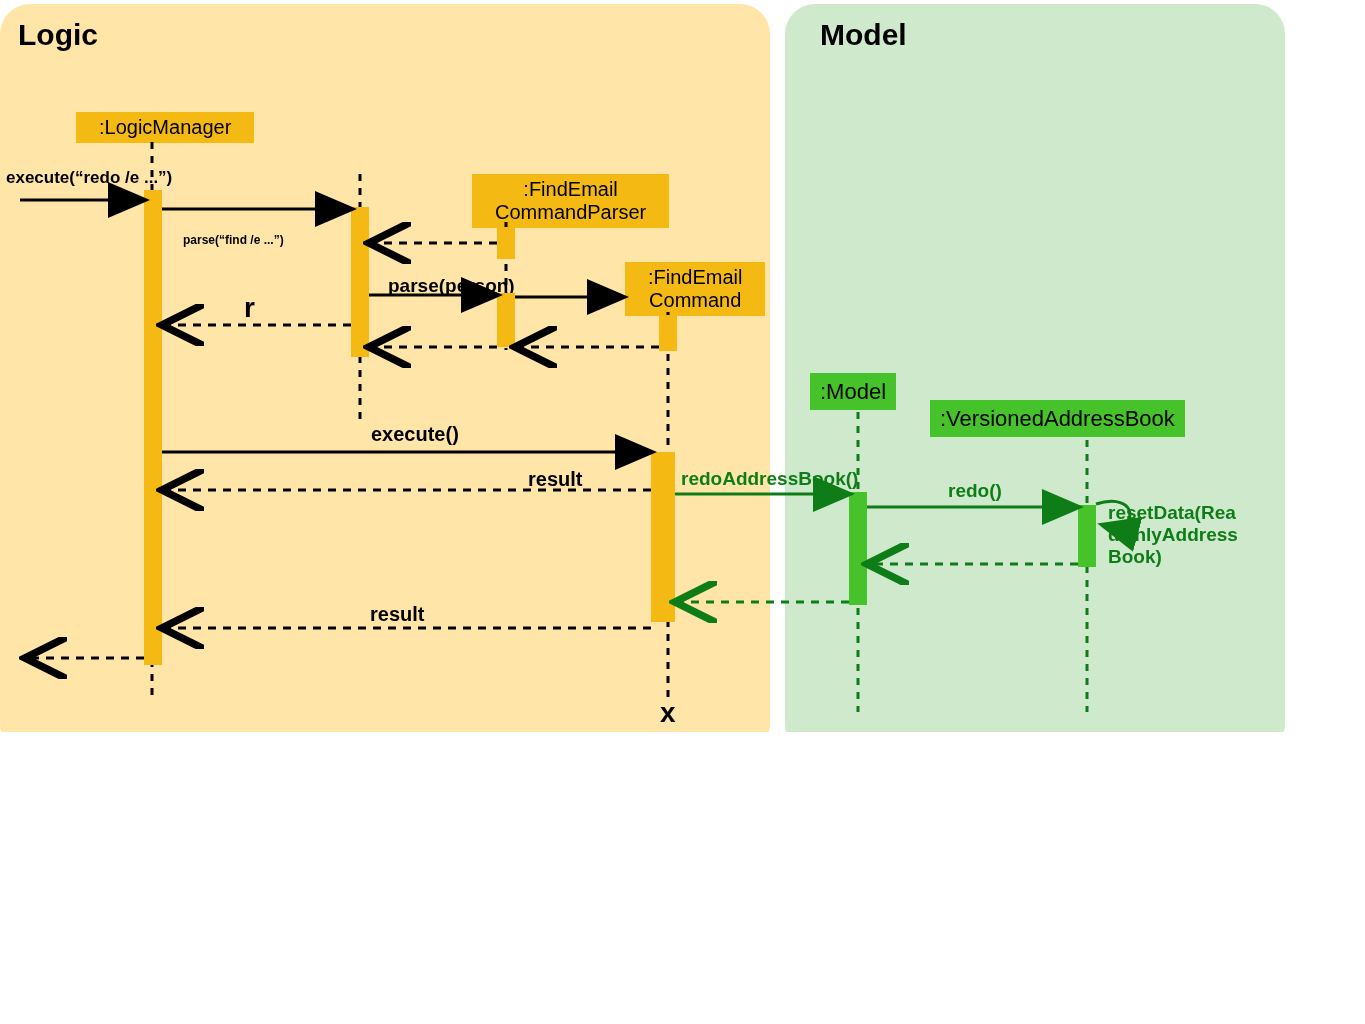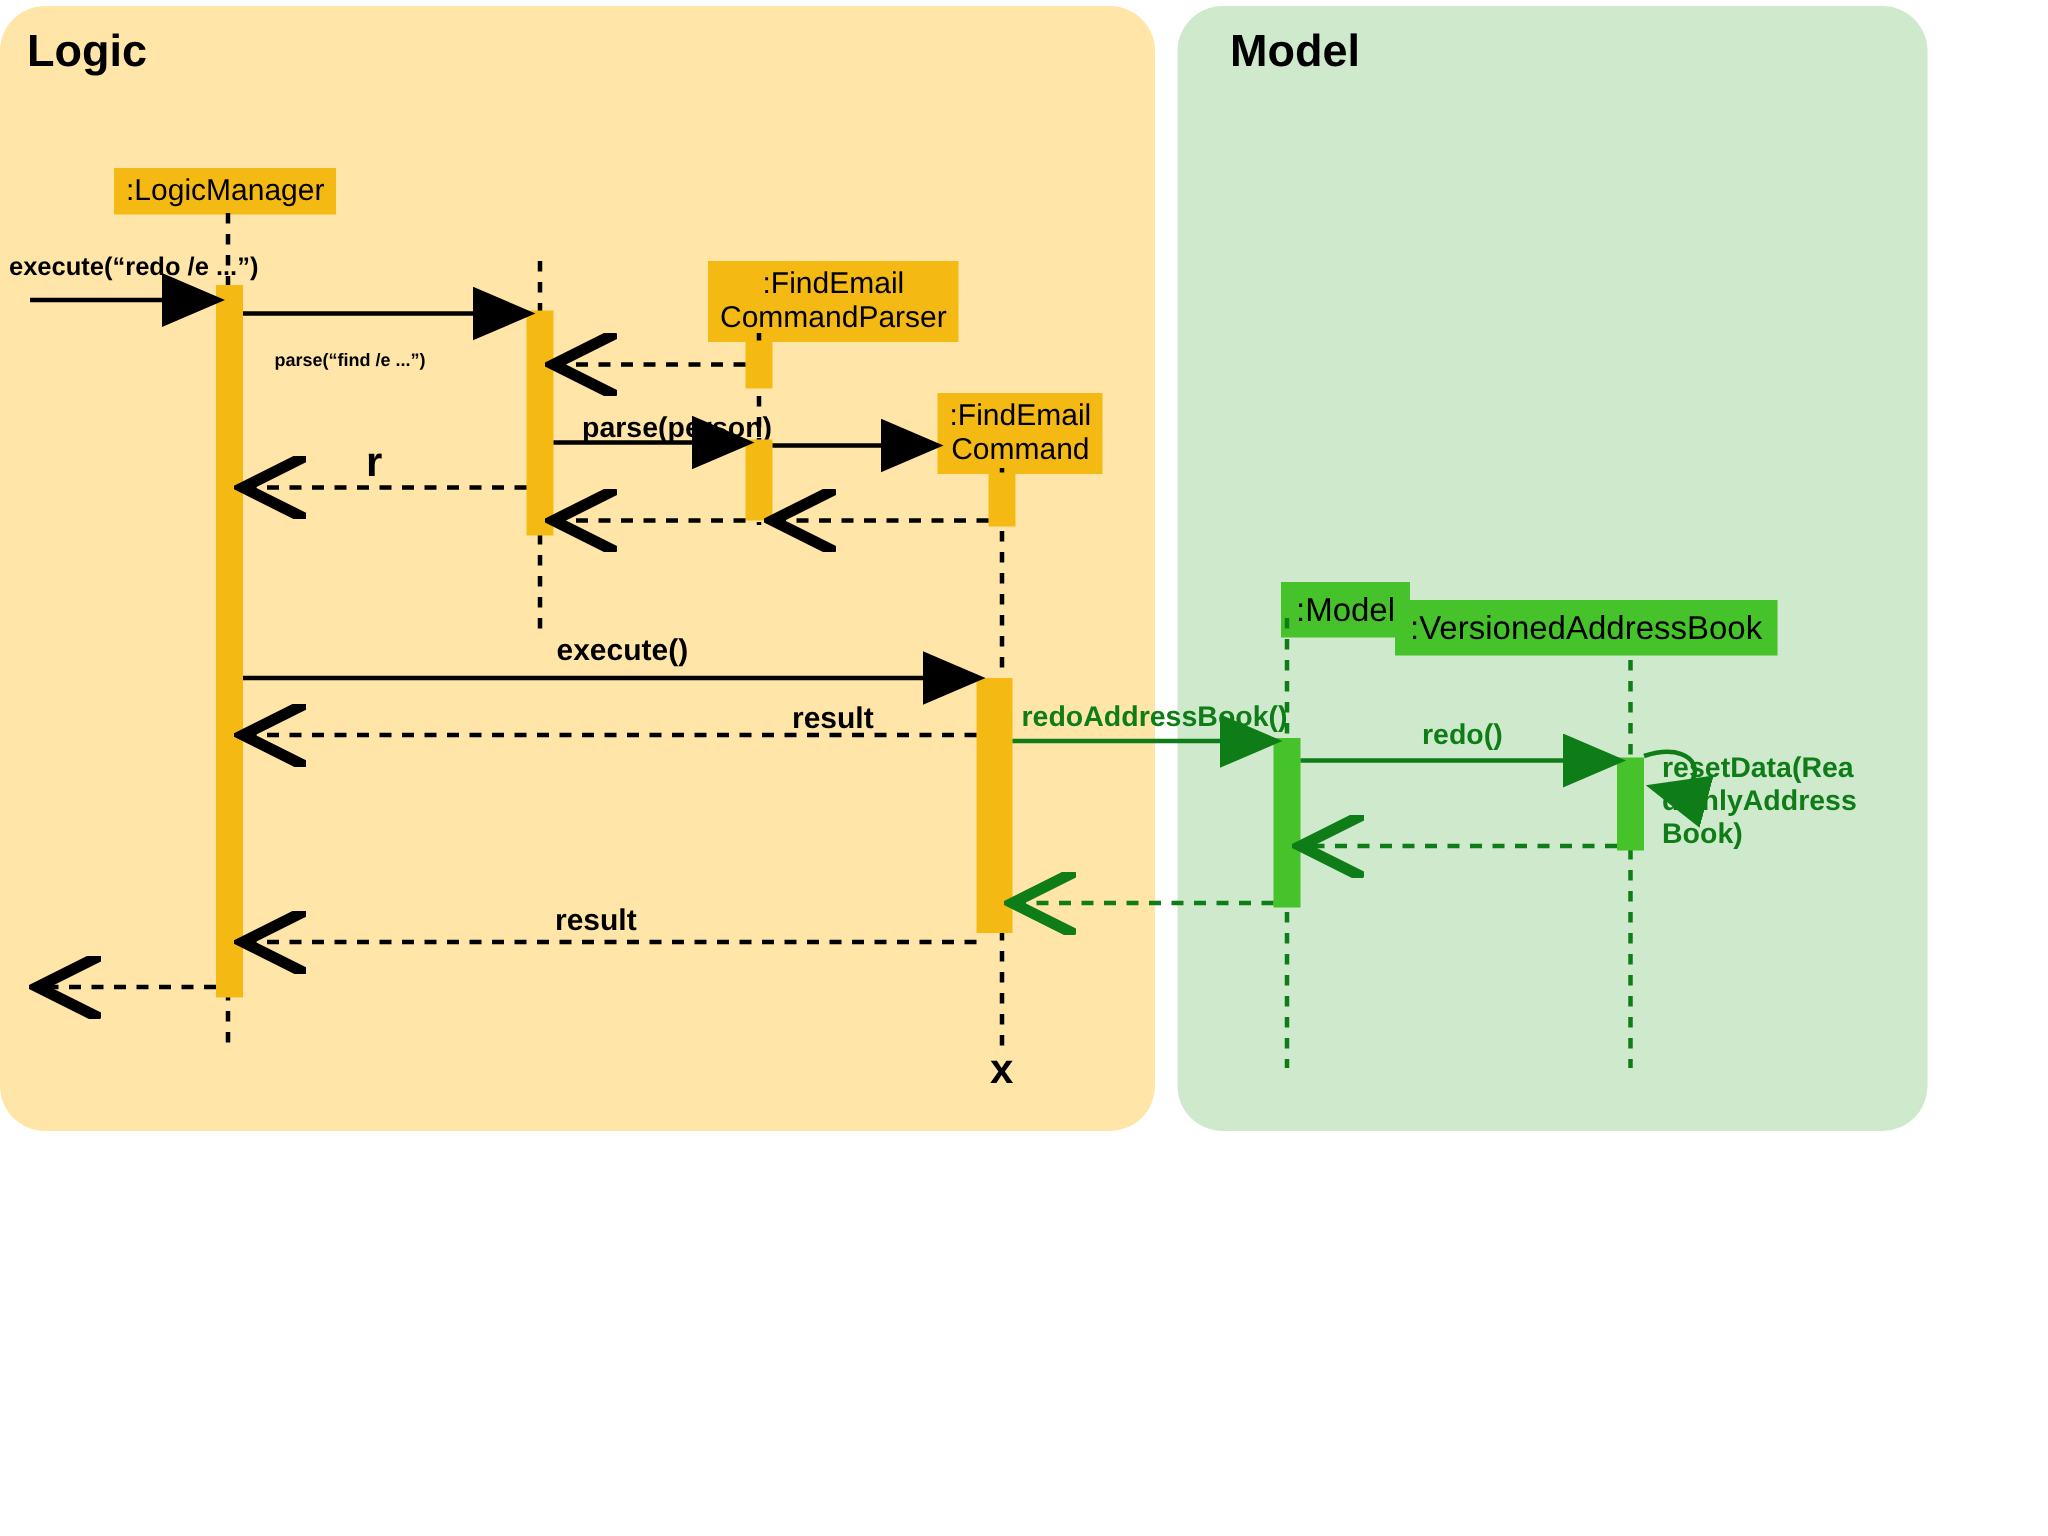--- a/index.html
+++ b/index.html
@@ -5,21 +5,21 @@
   body {
     margin: 0;
     padding: 0;
     background: #fff;
     font-family: Arial, Helvetica, sans-serif;
     color: #000;
   }
   .canvas {
     position: relative;
     width: 1365px;
-    height: 1024px;
+    height: 732px;
   }
   .panel {
     position: absolute;
     border-radius: 30px;
   }
   .panel.logic {
     background: #ffe6a8;
     left: 0;
     top: 4px;
     width: 770px;
@@ -33,21 +33,21 @@
     height: 750px;
   }
   .title {
     position: absolute;
     font-size: 30px;
     font-weight: 700;
   }
   .obj-orange {
     position: absolute;
     background: #f5b914;
-    padding: 4px 8px;
+    padding: 4px 23px;
     font-size: 20px;
     text-align: center;
     line-height: 1.15;
     white-space: pre;
   }
   .obj-green {
     position: absolute;
     background: #46c22a;
     padding: 6px 10px;
     font-size: 22px;
@@ -79,21 +79,21 @@
 
   <div class="title" style="left:18px; top:18px;">Logic</div>
   <div class="title" style="left:820px; top:18px;">Model</div>
 
   <div class="obj-orange" style="left:76px; top:112px;">:LogicManager</div>
   <div class="obj-orange" style="left:472px; top:174px;">:FindEmail
 CommandParser</div>
   <div class="obj-orange" style="left:625px; top:262px;">:FindEmail
 Command</div>
 
-  <div class="obj-green" style="left:810px; top:388px;margin-left:44px;">:Model</div>
+  <div class="obj-green" style="left:810px; top:373px;">:Model</div>
   <div class="obj-green" style="left:930px; top:400px;">:VersionedAddressBook</div>
 
   <div class="lbl" style="left:6px; top:168px; font-size:17px;">execute(“redo /e ...”)</div>
   <div class="lbl" style="left:183px; top:233px; font-size:12px;">parse(“find /e ...”)</div>
   <div class="lbl" style="left:388px; top:275px; font-size:19px;">parse(person)</div>
   <div class="lbl" style="left:244px; top:292px; font-size:28px;">r</div>
   <div class="lbl" style="left:335px; top:423px; font-size:20px;margin-left:36px;">execute()</div>
   <div class="lbl" style="left:528px; top:468px; font-size:20px;">result</div>
   <div class="lbl" style="left:370px; top:603px; font-size:20px;">result</div>
   <div class="lbl" style="left:660px; top:697px; font-size:28px;">x</div>

